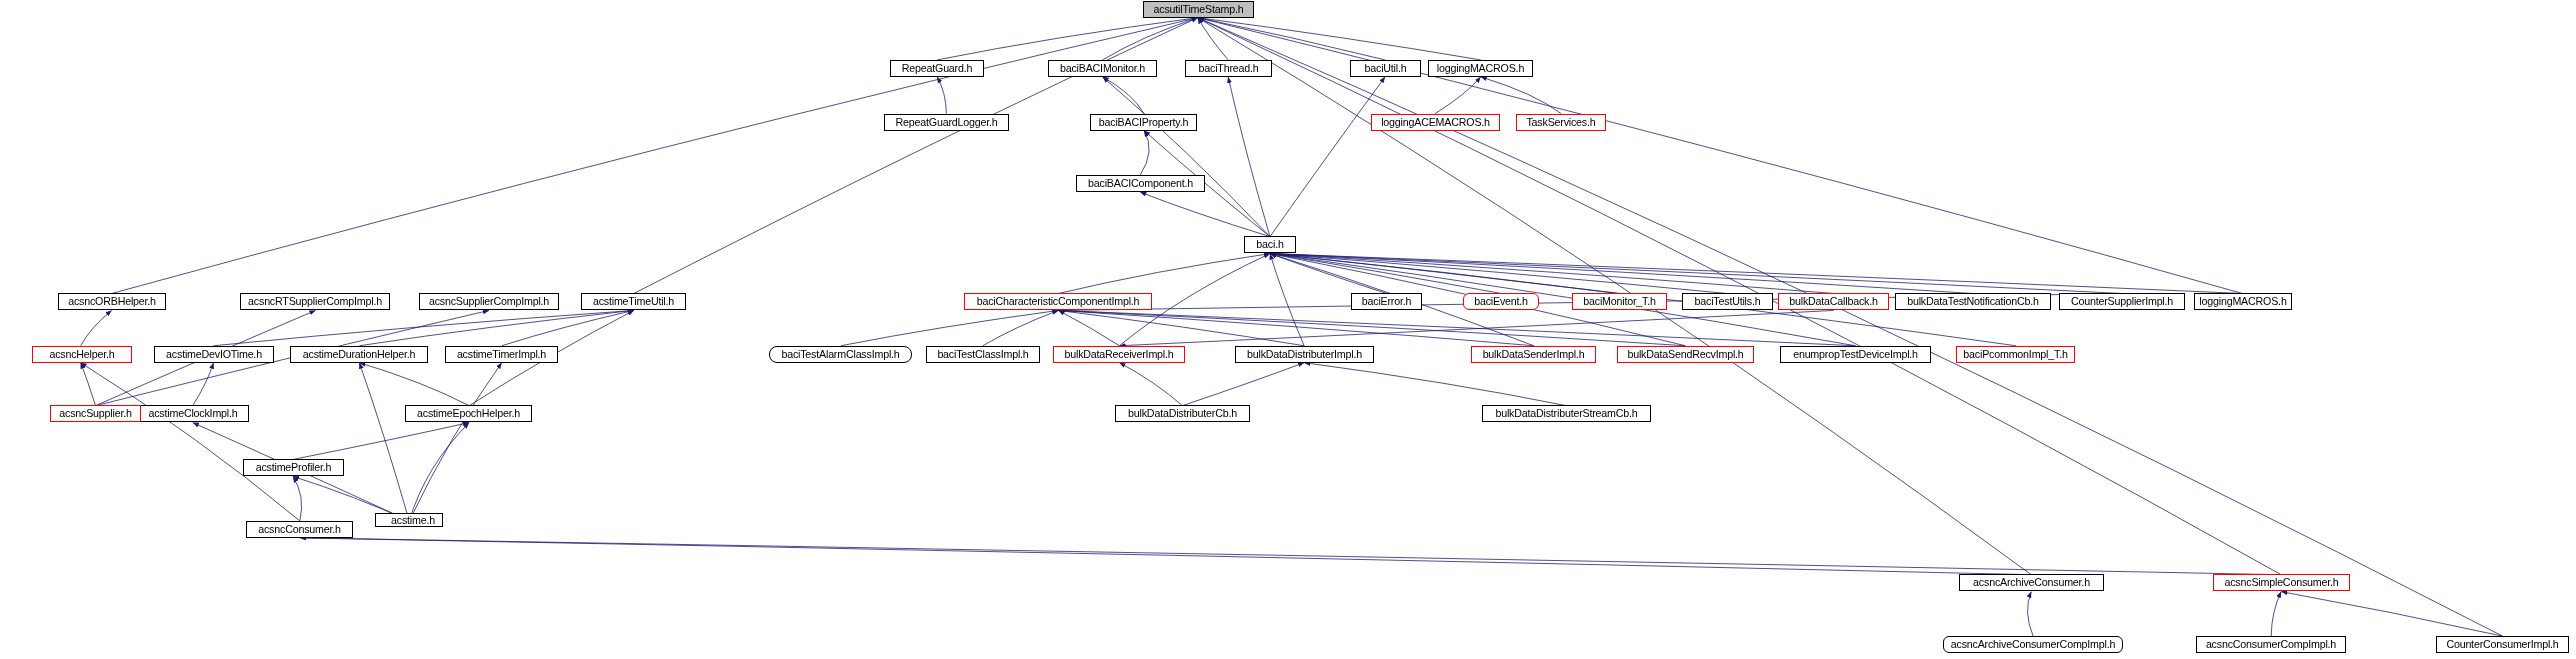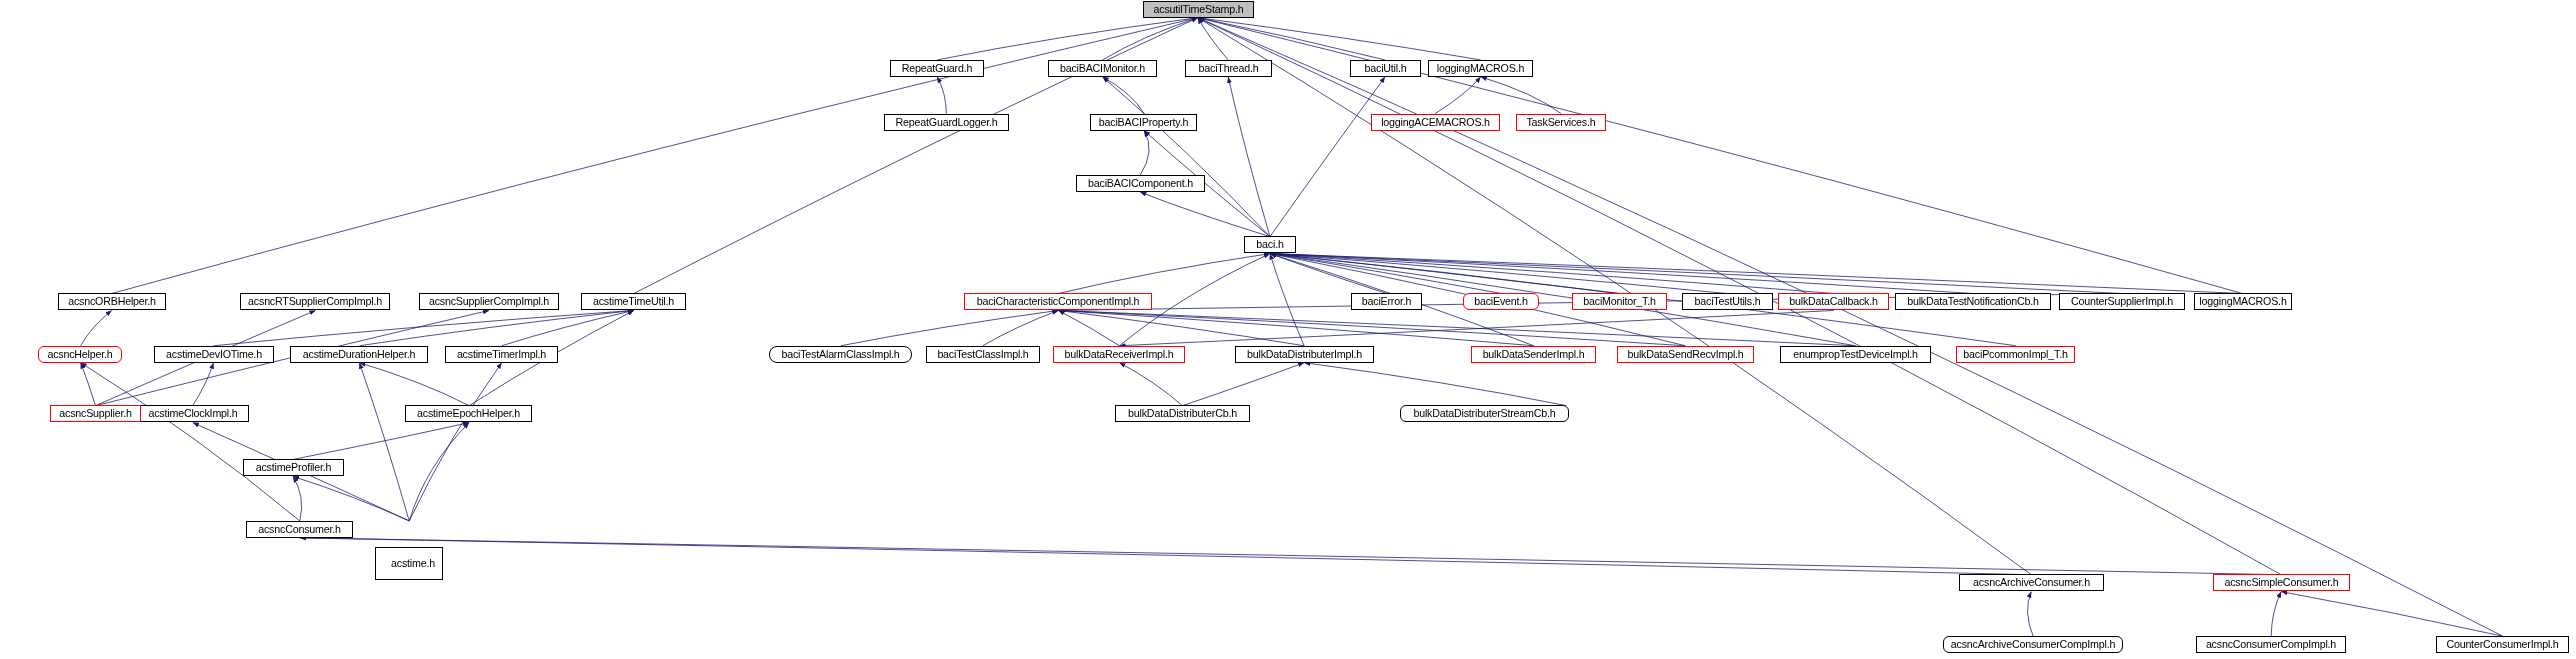--- a/index.html
+++ b/index.html
@@ -184,21 +184,21 @@
       </div>
       <div class="node" style="left: 1895px; top: 293px; width: 156px; height: 17px;">
         <span>bulkDataTestNotificationCb.h</span>
       </div>
       <div class="node" style="left: 2059px; top: 293px; width: 126px; height: 17px;">
         <span>CounterSupplierImpl.h</span>
       </div>
       <div class="node" style="left: 2194px; top: 293px; width: 98px; height: 17px;">
         <span>loggingMACROS.h</span>
       </div>
-      <div class="node red" style="left: 38px; top: 346px; width: 84px; height: 17px; border-radius: 6px;">
+      <div class="node red" style="left: 32px; top: 346px; width: 100px; height: 17px;">
         <span>acsncHelper.h</span>
       </div>
       <div class="node" style="left: 154px; top: 346px; width: 120px; height: 17px;">
         <span>acstimeDevIOTime.h</span>
       </div>
       <div class="node" style="left: 290px; top: 346px; width: 138px; height: 17px;">
         <span>acstimeDurationHelper.h</span>
       </div>
       <div class="node" style="left: 445px; top: 346px; width: 113px; height: 17px;">
         <span>acstimeTimerImpl.h</span>
@@ -232,30 +232,30 @@
       </div>
       <div class="node red" style="left: 50px; top: 405px; width: 91px; height: 17px;">
         <span>acsncSupplier.h</span>
       </div>
       <div class="node" style="left: 405px; top: 405px; width: 127px; height: 17px;">
         <span>acstimeEpochHelper.h</span>
       </div>
       <div class="node" style="left: 1115px; top: 405px; width: 135px; height: 17px;">
         <span>bulkDataDistributerCb.h</span>
       </div>
-      <div class="node" style="left: 1400px; top: 405px; width: 169px; height: 17px; border-radius: 6px;">
+      <div class="node" style="left: 1482px; top: 405px; width: 169px; height: 17px;">
         <span>bulkDataDistributerStreamCb.h</span>
       </div>
       <div class="node" style="left: 243px; top: 459px; width: 101px; height: 17px;">
         <span>acstimeProfiler.h</span>
       </div>
       <div class="node" style="left: 246px; top: 521px; width: 107px; height: 17px;">
         <span>acsncConsumer.h</span>
       </div>
-      <div class="node" style="left: 375px; top: 547px; width: 68px; height: 33px; padding-left: 8px;">
+      <div class="node" style="left: 375px; top: 513px; width: 68px; height: 14px; padding-left: 8px;">
         <span>acstime.h</span>
       </div>
       <div class="node" style="left: 1959px; top: 574px; width: 145px; height: 17px;">
         <span>acsncArchiveConsumer.h</span>
       </div>
       <div class="node red" style="left: 2213px; top: 574px; width: 137px; height: 17px;">
         <span>acsncSimpleConsumer.h</span>
       </div>
       <div class="node" style="left: 1943px; top: 636px; width: 180px; height: 17px; border-radius: 6px;">
         <span>acsncArchiveConsumerCompImpl.h</span>

